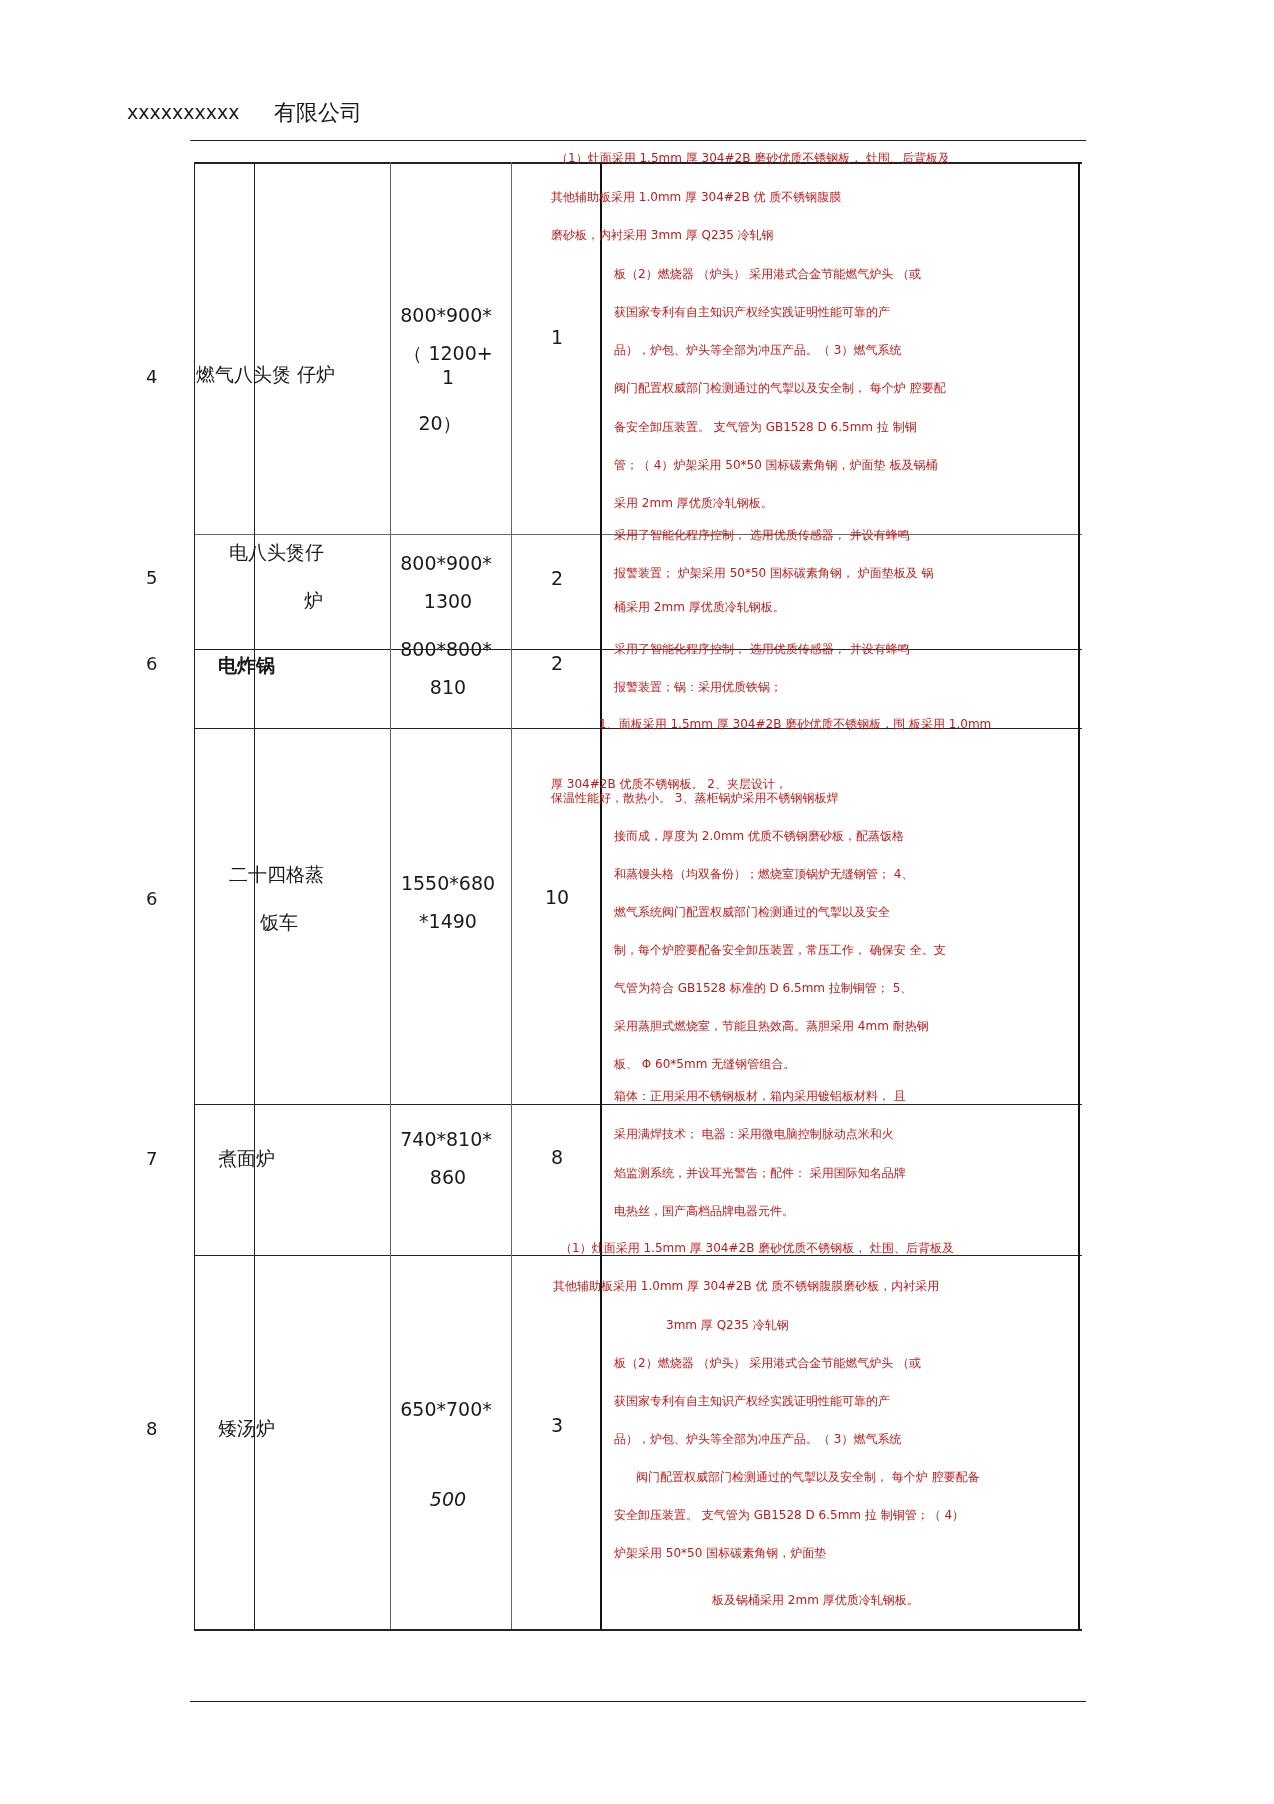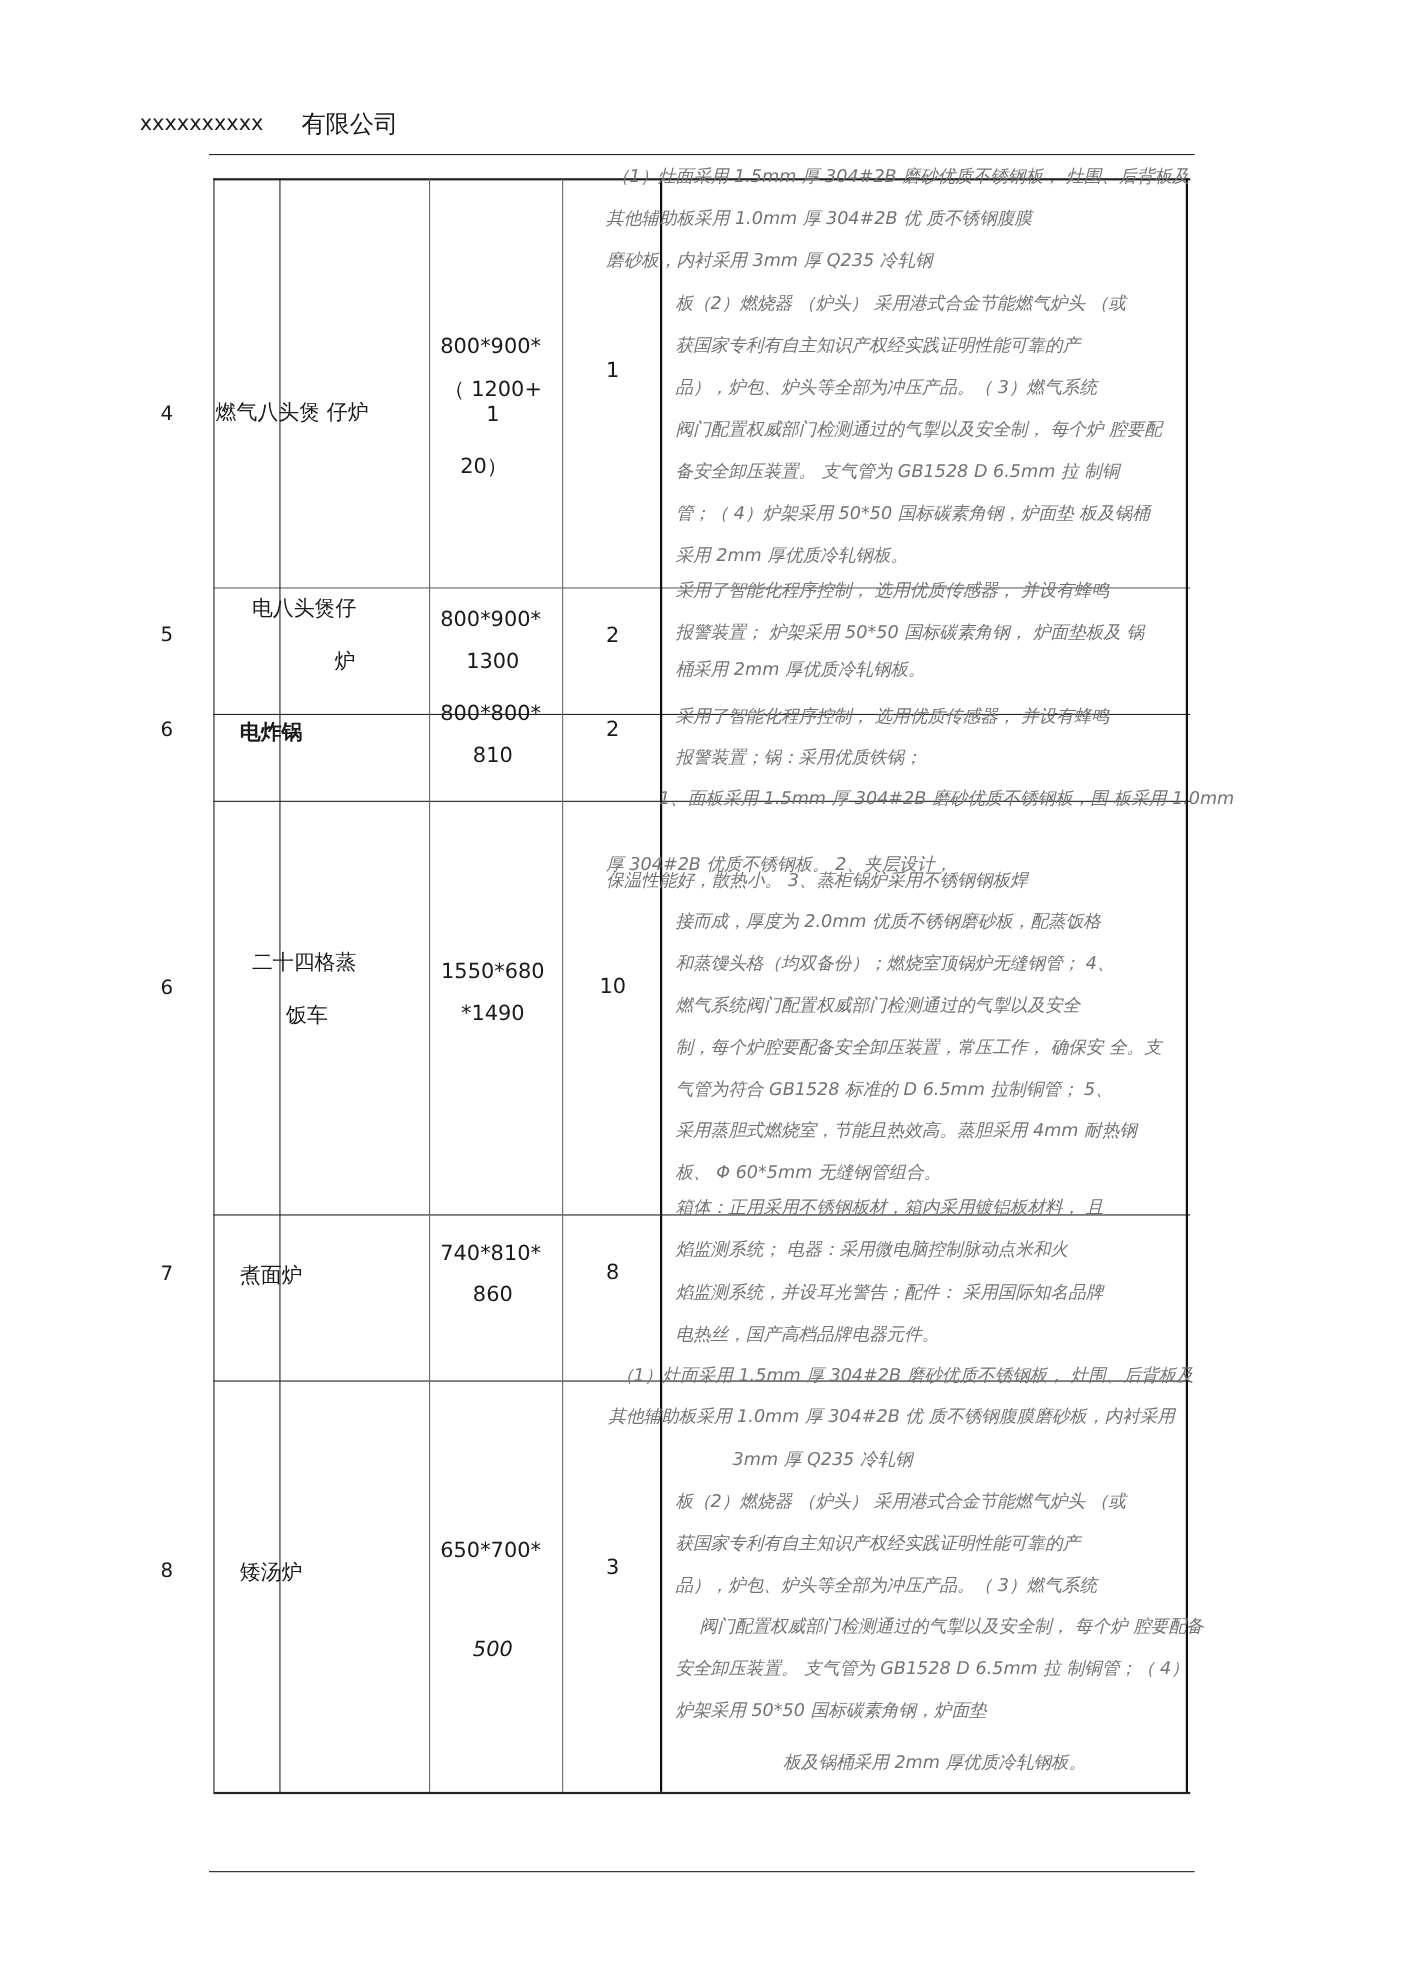--- a/index.html
+++ b/index.html
@@ -5,21 +5,21 @@
   html, body { margin: 0; padding: 0; background: #ffffff; }
   body { width: 1274px; height: 1804px; position: relative; overflow: hidden;
          font-family: "DejaVu Sans", "Liberation Sans", sans-serif; color: #1a1a1a; }
   .abs { position: absolute; white-space: nowrap; }
   .hdr-left { left: 127px; top: 101px; font-size: 19px; letter-spacing: 0px; }
   .hdr-right { left: 274px; top: 98px; font-size: 22px; }
   .hline { position: absolute; height: 0; border-top: 1.5px solid #222; }
   .vline { position: absolute; width: 0; border-left: 1.5px solid #222; }
   .vthick { border-left: 2.5px solid #111; }
   .cell { font-size: 19px; }
-  .desc { font-size: 16px; color: #737373; font-style: italic; }
+  .desc { font-size: 12px; color: #b91c1c; }
   .num { font-size: 18px; }
   .center { transform: translateX(-50%); text-align: center; }
 </style>
 </head>
 <body>
 
 <div class="abs hdr-left">xxxxxxxxxx</div>
 <div class="abs hdr-right">有限公司</div>
 <div class="hline" style="left:190px; top:140px; width:896px;"></div>
 
@@ -103,21 +103,21 @@
   <div class="abs desc" style="left:614px; top:1056px;">板、    Φ  60*5mm  无缝钢管组合。</div>
 </div>
 
 <div>
   <div class="abs num" style="left:146px; top:1148px;">7</div>
   <div class="abs cell" style="left:218px; top:1146px;">煮面炉</div>
   <div class="abs cell center" style="left:446px; top:1128px;">740*810*</div>
   <div class="abs cell center" style="left:448px; top:1166px;">860</div>
   <div class="abs cell" style="left:551px; top:1146px;">8</div>
   <div class="abs desc" style="left:614px; top:1088px;">箱体：正用采用不锈钢板材，箱内采用镀铝板材料，          且</div>
-  <div class="abs desc" style="left:614px; top:1126px;">焰监测系统；       电器：采用微电脑控制脉动点米和火</div>
+  <div class="abs desc" style="left:614px; top:1126px;">采用满焊技术；       电器：采用微电脑控制脉动点米和火</div>
   <div class="abs desc" style="left:614px; top:1165px;">焰监测系统，并设耳光警告；配件：      采用国际知名品牌</div>
   <div class="abs desc" style="left:614px; top:1203px;">电热丝，国产高档品牌电器元件。</div>
 </div>
 
 <div>
   <div class="abs num" style="left:146px; top:1418px;">8</div>
   <div class="abs cell" style="left:218px; top:1416px;">矮汤炉</div>
   <div class="abs cell center" style="left:446px; top:1398px;">650*700*</div>
   <div class="abs cell center" style="left:448px; top:1488px;font-style:italic;">500</div>
   <div class="abs cell" style="left:551px; top:1414px;">3</div>

